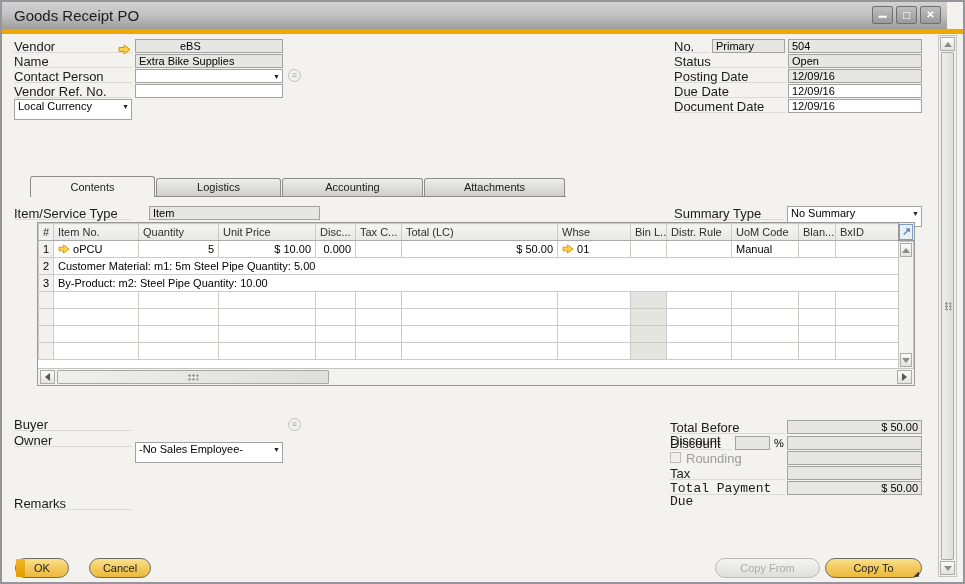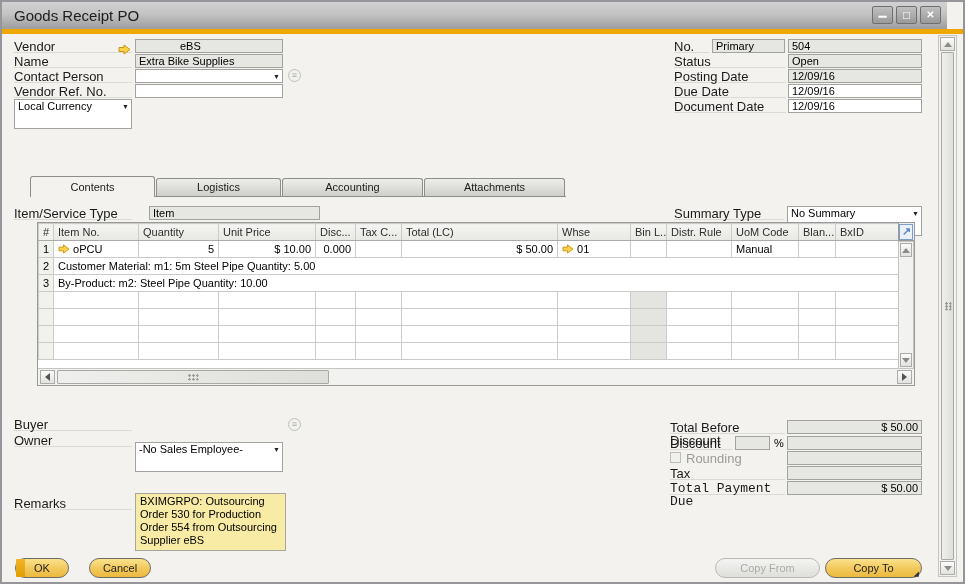--- a/index.html
+++ b/index.html
@@ -30,21 +30,21 @@
     border-bottom:1px solid #DBDBD6;
   }
   .lbl.gray { color:#9B9B98; }
   .fld {
     position:absolute; height:14px; font-size:11px; line-height:12px; color:#000;
     border:1px solid #A2A29F; padding:0 3px; background:#E6E6E2; overflow:hidden; white-space:nowrap;
   }
   .fld.white { background:#FFFFFF; }
   .fld.right { text-align:right; }
   .combo {
-    position:absolute; height:30px; background:#FFFFFF; border:1px solid #A2A29F;
+    position:absolute; height:21px; background:#FFFFFF; border:1px solid #A2A29F;
     font-size:11px; line-height:13px; padding:0 14px 0 3px; color:#000; white-space:nowrap; overflow:hidden;
   }
   .combo .dd {
     position:absolute; right:2px; top:3px; font-size:7px; color:#222; line-height:8px;
   }
   .circle-btn {
     position:absolute; width:13px; height:13px; border:1px solid #BFBFBC; border-radius:50%;
     background:#F1F1EE; color:#ABABA8; font-size:9px; line-height:11px; text-align:center;
   }
   .arrow-ico { display:inline-block; vertical-align:-1px; }
@@ -385,24 +385,20 @@
   <div class="lbl gray" style="left:684px; top:450px; width:99px; border-bottom:none;">Rounding</div>
   <div class="fld right" style="left:785px; top:449px; width:135px;"></div>
 
   <div class="lbl" style="left:668px; top:465px; width:115px;">Tax</div>
   <div class="fld right" style="left:785px; top:464px; width:135px;"></div>
 
   <div class="lbl" style="left:668px; top:480px; width:115px;font-family:Liberation Mono, monospace;">Total Payment Due</div>
   <div class="fld right" style="left:785px; top:479px; width:135px;">$ 50.00</div>
 
   <div class="lbl" style="left:12px; top:495px; width:118px;">Remarks</div>
-  <div class="remarks-box">BXIMGRPO: Outsourcing
-Order 530 for Production
-Order 554 from Outsourcing
-Supplier eBS</div>
 
   <div class="btn" style="left:13px; top:556px; width:54px;">
     <span class="ok-stripe"></span>
     <span>OK</span>
   </div>
   <div class="btn" style="left:87px; top:556px; width:62px;">
     <span>Cancel</span>
   </div>
   <div class="btn disabled" style="left:713px; top:556px; width:105px;">
     <span>Copy From</span>

